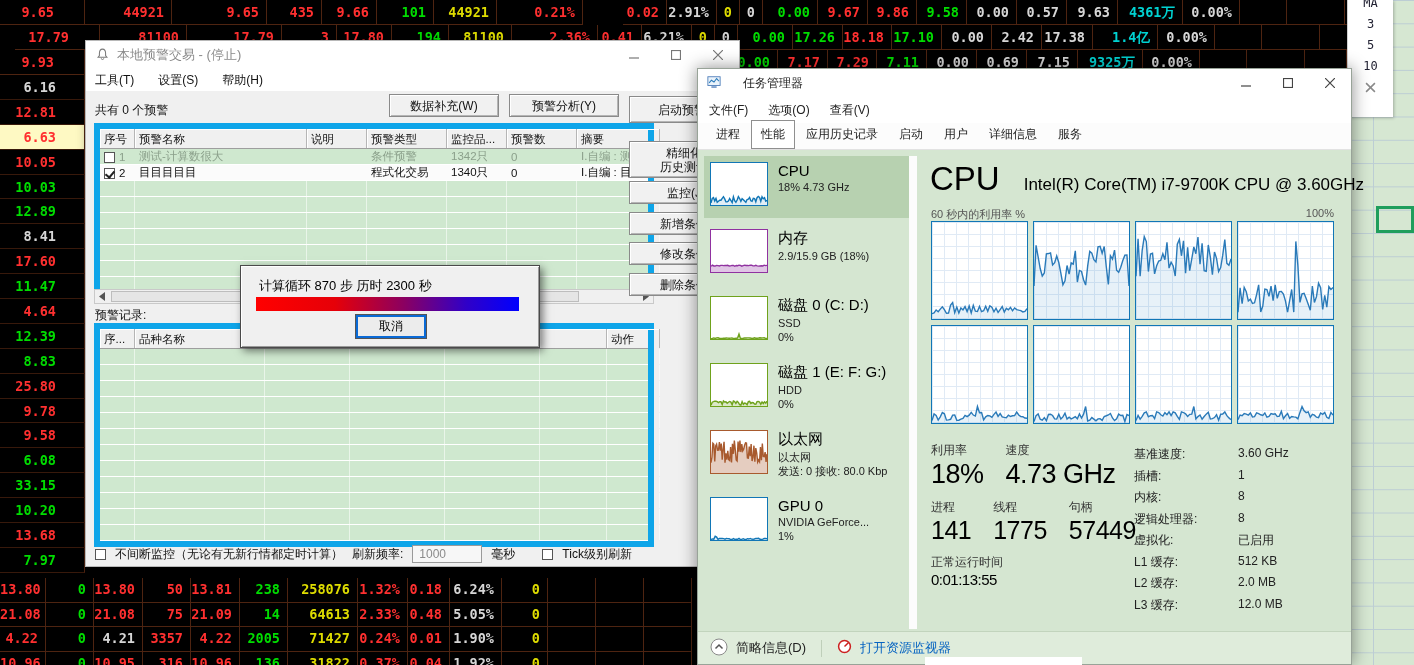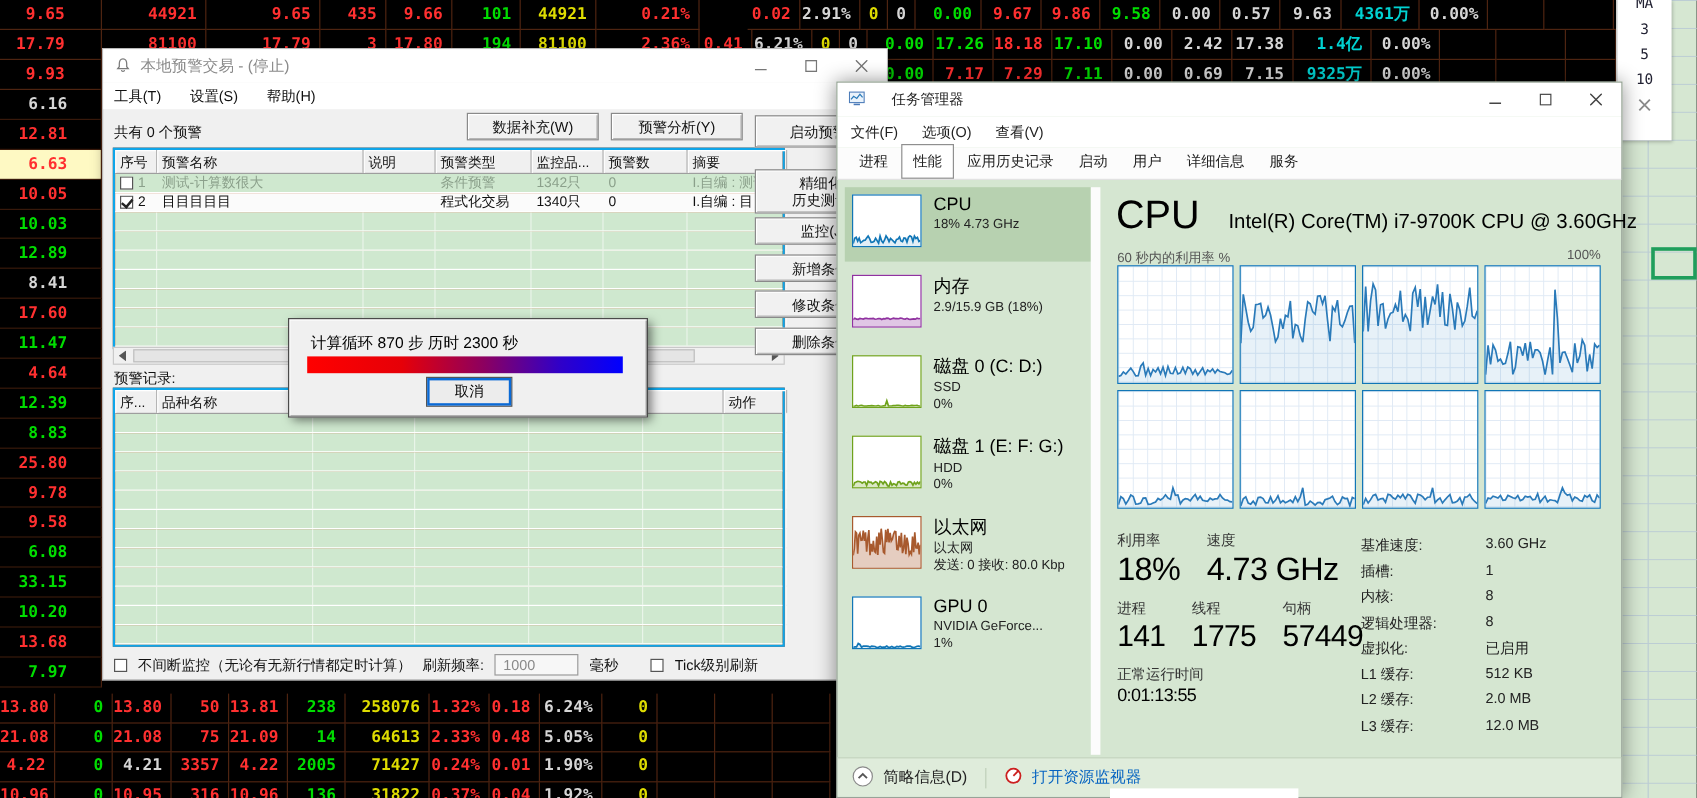--- a/index.html
+++ b/index.html
@@ -42,21 +42,21 @@
   .aw-titlebar { height:28px; background:#fff; display:flex; align-items:center; padding-left:10px; gap:8px; }
   .aw-title { color:#8a8a8a; font-size:13px; }
   .aw-menubar { height:22px; background:#fff; display:flex; align-items:center; gap:24px; padding-left:9px; }
   .aw-menu-item { color:#111; }
   .aw-summary { position:absolute; left:9px; top:61px; }
   .wbtn { position:absolute; background:#f1f1f1; border:1px solid #8a8a8a; font-size:12px; color:#111;
           font-family:inherit; box-shadow:inset 1px 1px 0 #fff, inset -1px -1px 0 #b5b5b5;
           display:flex; align-items:center; justify-content:center; white-space:pre-line; line-height:14px; text-align:center;}
   .aw-btn-data { left:303px; top:53px; width:110px; height:23px; }
   .aw-btn-analysis { left:423px; top:53px; width:110px; height:23px; }
-  .aw-table { position:absolute; left:8px; width:560px; border:2px solid #0ea5e9; background:#c2410c; }
+  .aw-table { position:absolute; left:8px; width:560px; border:6px solid #0ea5e9; background:#7dd3fc; }
   .t1 { top:82px; } .t2 { top:282px; }
   .thead { display:flex; height:20px; background:#f0f0f0; border-bottom:1px solid #9e9e9e; }
   .th { flex:none; border-right:1px solid #b5b5b5; box-shadow:inset 1px 1px 0 #fff; padding:3px 4px 0 4px;
         font-size:11.5px; white-space:nowrap; overflow:hidden; }
   .trow { display:flex; height:16px; border-bottom:1px solid #fff; background:#cfe8cf; align-items:center; }
   .trow.white { background:#fbfbfb; }
   .trow.muted { color:#8ba08b; }
   .td { flex:none; padding:0 4px; white-space:nowrap; overflow:hidden; font-size:11.5px; }
   .cb { display:inline-block; width:11px; height:11px; border:1px solid #555; background:#fff;
         margin-right:4px; vertical-align:-2px; position:relative; }
@@ -156,21 +156,21 @@
         <span class="scell" style="width: 50px; line-height: 24px; color: rgb(0, 221, 0);">9.58</span>
         <span class="scell" style="width: 50px; line-height: 24px; color: rgb(214, 214, 214);">0.00</span>
         <span class="scell" style="width: 50px; line-height: 24px; color: rgb(214, 214, 214);">0.57</span>
         <span class="scell" style="width: 51px; line-height: 24px; color: rgb(214, 214, 214);">9.63</span>
         <span class="scell" style="width: 65px; line-height: 24px; color: rgb(0, 210, 210);">4361万</span>
         <span class="scell" style="width: 57px; line-height: 24px; color: rgb(214, 214, 214);">0.00%</span>
         <span class="scell" style="width: 47px; line-height: 24px;"></span>
         <span class="scell" style="width: 58px; line-height: 24px;"></span>
         <span class="scell" style="width: 42px; line-height: 24px;"></span>
       </div>
-      <div class="srow" style="height: 25px;">
+      <div class="srow" style="height: 25px; padding-left: 15px;">
         <span class="scell" style="width: 85px; line-height: 24px; padding-right: 30px; color: rgb(255, 48, 48);">17.79</span>
         <span class="scell" style="width: 87px; line-height: 24px; color: rgb(255, 48, 48);">81100</span>
         <span class="scell" style="width: 95px; line-height: 24px; color: rgb(255, 48, 48);">17.79</span>
         <span class="scell" style="width: 55px; line-height: 24px; color: rgb(255, 48, 48);">3</span>
         <span class="scell" style="width: 55px; line-height: 24px; color: rgb(255, 48, 48);">17.80</span>
         <span class="scell" style="width: 57px; line-height: 24px; color: rgb(0, 221, 0);">194</span>
         <span class="scell" style="width: 63px; line-height: 24px; color: rgb(222, 220, 0);">81100</span>
         <span class="scell" style="width: 86px; line-height: 24px; color: rgb(255, 48, 48);">2.36%</span>
         <span class="scell" style="width: 44px; line-height: 24px; color: rgb(255, 48, 48);">0.41</span>
         <span class="scell" style="width: 50px; line-height: 24px; color: rgb(214, 214, 214);">6.21%</span>

